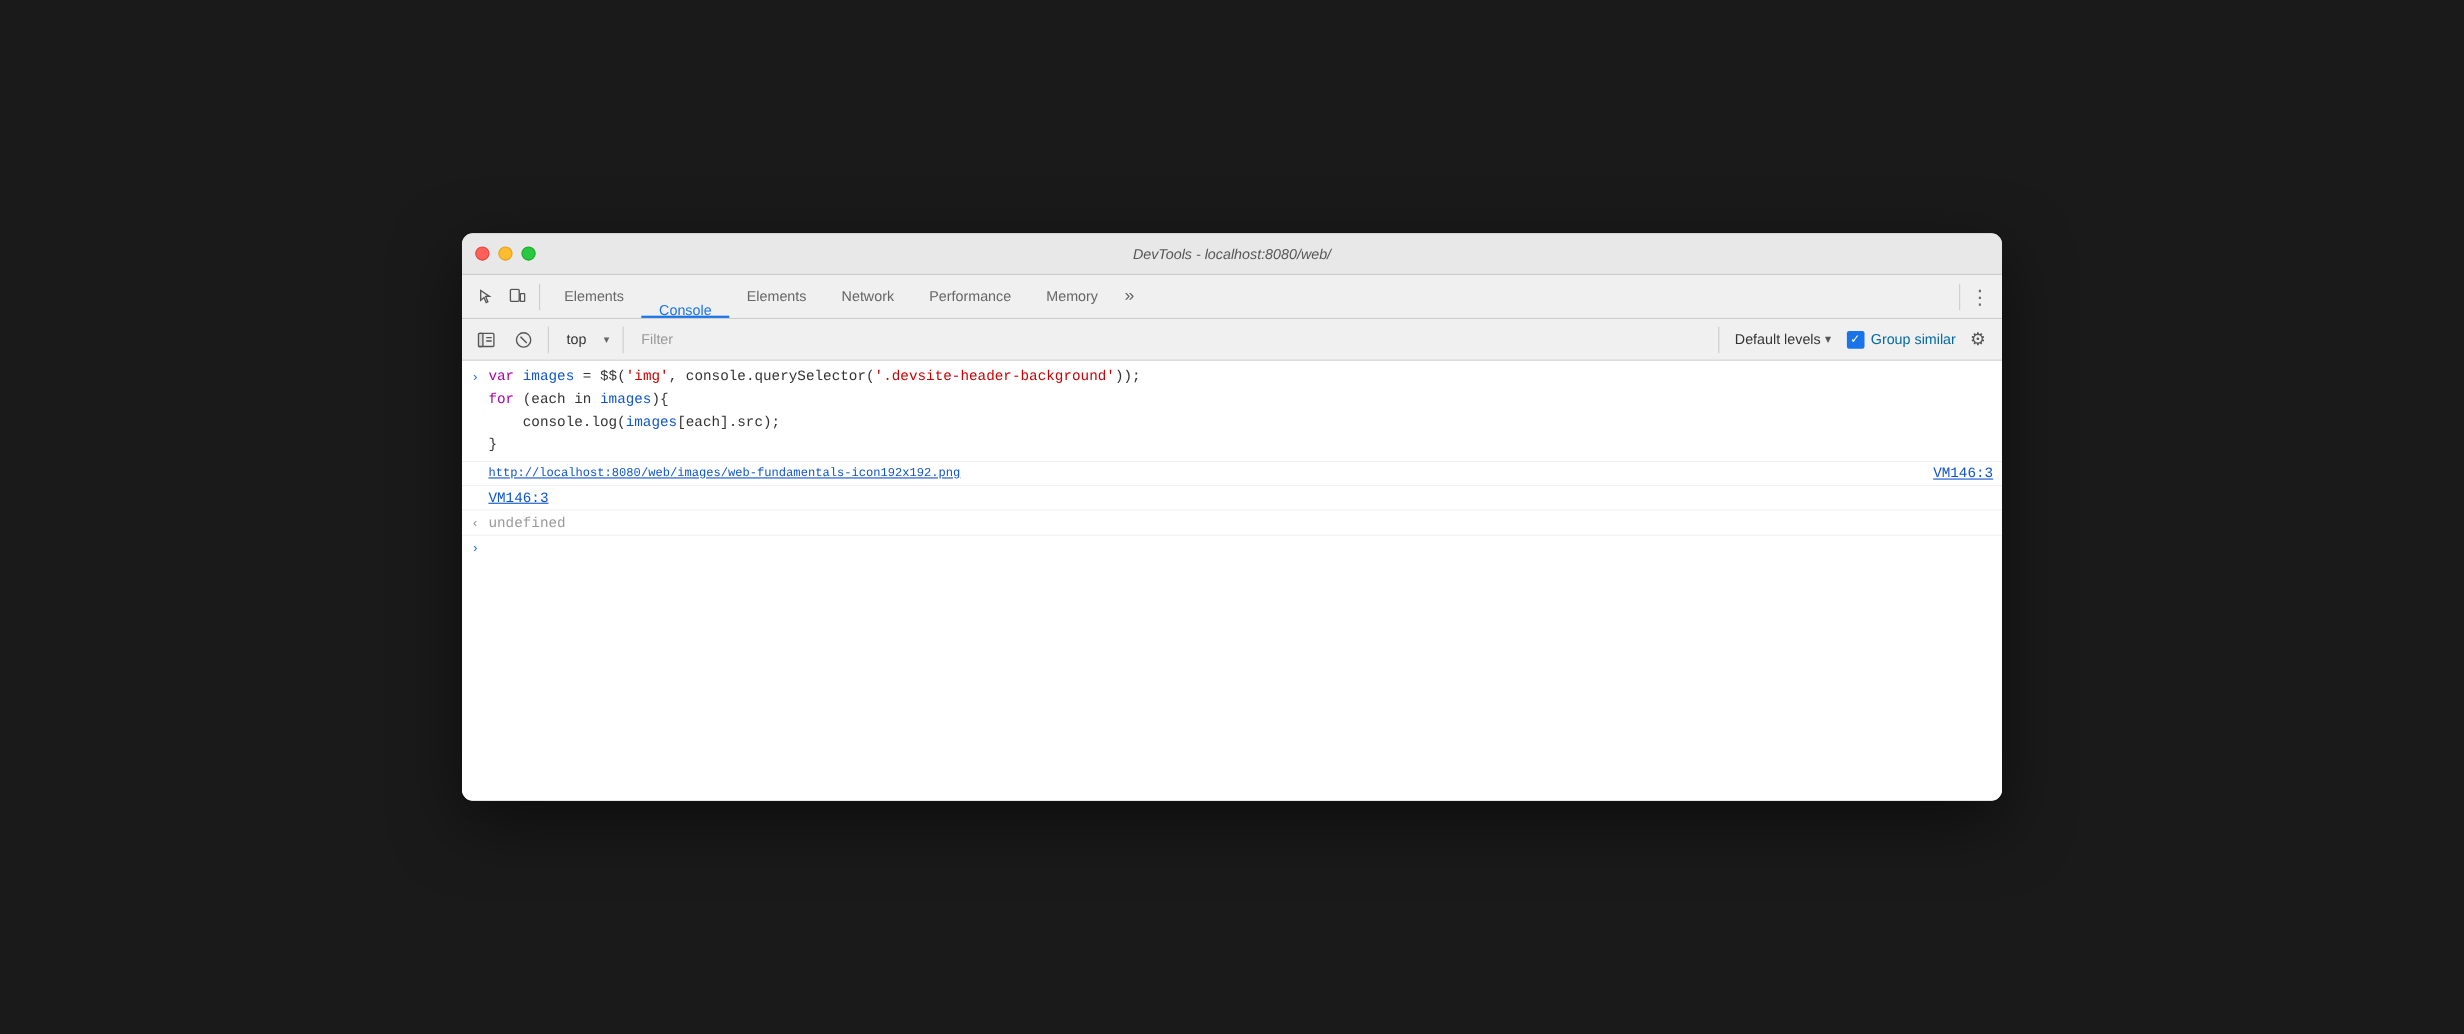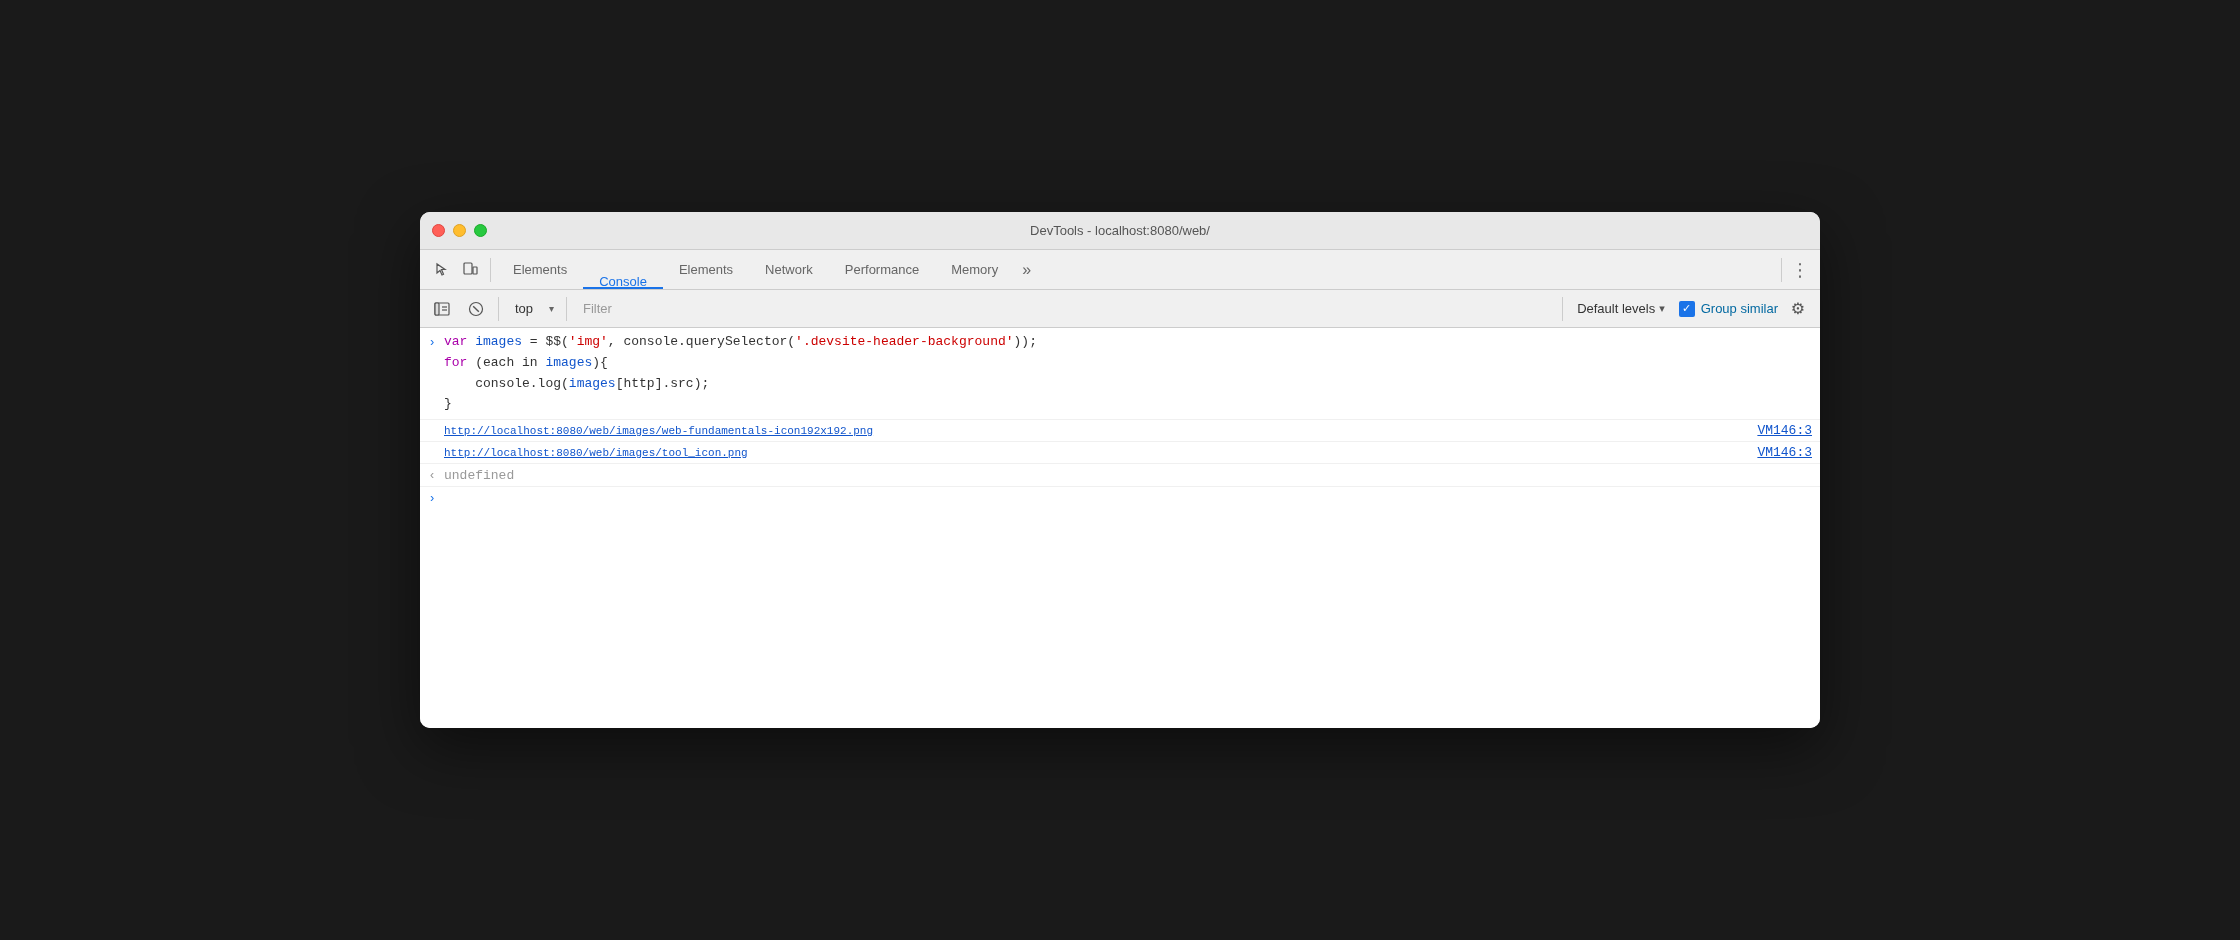--- a/index.html
+++ b/index.html
@@ -40,20 +40,21 @@
     }
     .traffic-light.close { background: #ff5f57; border: 1px solid #e0443e; }
     .traffic-light.minimize { background: #ffbd2e; border: 1px solid #dea123; }
     .traffic-light.maximize { background: #28c940; border: 1px solid #1aab29; }
     .titlebar-text {
       position: absolute;
       left: 50%;
       transform: translateX(-50%);
       font-size: 13px;
       color: #555;
+      font-style: italic;
     }
     .toolbar {
       background: #f0f0f0;
       border-bottom: 1px solid #ccc;
       display: flex;
       align-items: center;
       height: 40px;
       padding: 0 8px;
     }
     .toolbar-icon {
@@ -404,32 +405,31 @@
     </div>
   </div>
 
   <div class="console-content">
 
     <div class="console-entry">
       <div class="console-chevron blue">›</div>
       <div class="console-code-block">
         <span class="code-line"><span class="kw-var">var</span><span class="str-plain"> </span><span class="kw-blue">images</span><span class="str-plain"> = $$(</span><span class="str-red">'img'</span><span class="str-plain">, console.querySelector(</span><span class="str-red">'.devsite-header-background'</span><span class="str-plain">));</span></span>
         <span class="code-line"><span class="kw-for">for</span><span class="str-plain"> (each in </span><span class="kw-blue">images</span><span class="str-plain">){</span></span>
-        <span class="code-line"><span class="str-plain">    console.log(</span><span class="kw-blue">images</span><span class="str-plain">[http].src);</span></span>
+        <span class="code-line"><span class="str-plain">    console.log(</span><span class="kw-blue">images</span><span class="str-plain">[each].src);</span></span>
         <span class="code-line"><span class="str-plain">}</span></span>
       </div>
     </div>
 
     <div class="console-link-row">
       <a class="console-link">http://localhost:8080/web/images/web-fundamentals-icon192x192.png</a>
       <a class="console-link-source">VM146:3</a>
     </div>
 
     <div class="console-link-row">
-      <a class="console-link">http://localhost:8080/web/images/tool_icon.png</a>
       <a class="console-link-source">VM146:3</a>
     </div>
 
     <div class="undefined-row">
       <div class="console-chevron gray">‹</div>
       <span class="undefined-text">undefined</span>
     </div>
 
     <div class="input-row">
       <div class="input-chevron">›</div>

